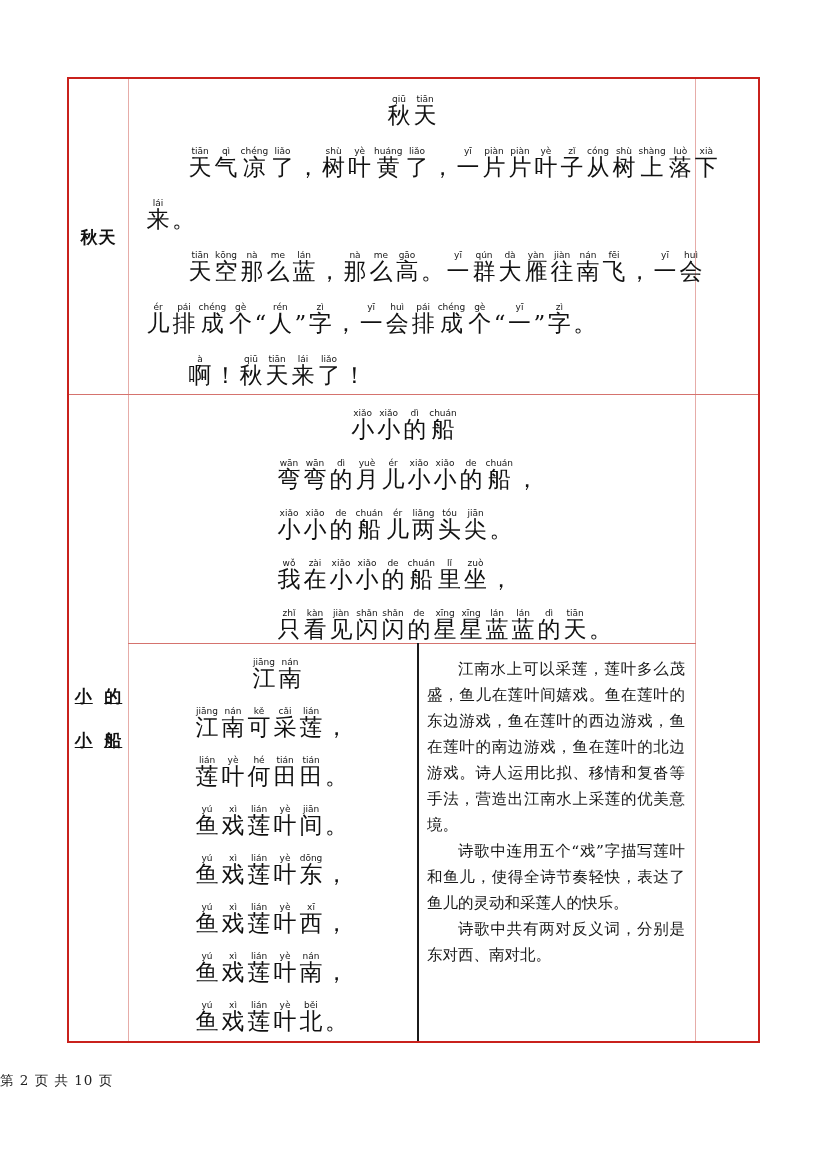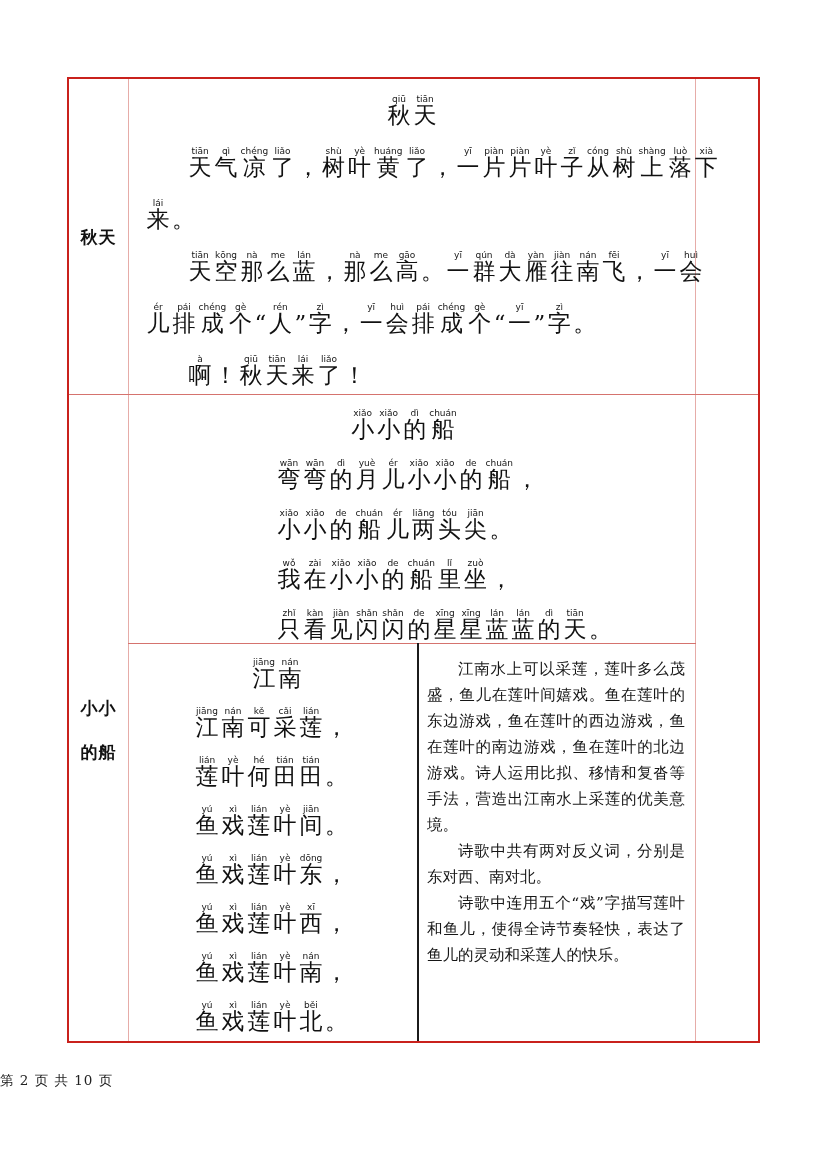--- a/index.html
+++ b/index.html
@@ -28,21 +28,21 @@
   .vline.left-col{left:59px;}
   .vline.right-col{left:626px;}
   .hline{position:absolute;height:1px;background:var(--row-divider);}
   .hline.row1{left:0;right:0;top:315px;}
   .hline.row2sub{left:59px;width:568px;top:564px;}
   .vblack{position:absolute;left:348px;top:564px;bottom:0;width:2px;background:var(--black-divider);}
 
   
   .cell{position:absolute;}
   .label-cell{left:0;top:0;width:59px;height:315px;display:flex;align-items:center;justify-content:center;}
-  .label-cell.row2{top:328px;height:645px;flex-direction:column;}
+  .label-cell.row2{top:316px;height:645px;flex-direction:row;text-decoration:underline;}
   .label-text{
     font-weight:bold;font-size:17px;letter-spacing:1px;line-height:44px;
     text-align:center;
   }
   .sec1{left:60px;top:0;width:566px;height:315px;}
   .sec2{left:52px;top:316px;width:566px;height:248px;}
   .sec3-poem{left:64px;top:565px;width:288px;height:396px;}
   .sec3-analysis{left:349px;top:565px;width:277px;height:396px;padding:12px 10px 8px 9px;}
 
   
@@ -309,18 +309,18 @@
           <ruby>莲<rt>lián</rt></ruby>
           <ruby>叶<rt>yè</rt></ruby>
           <ruby>北<rt>běi</rt></ruby>
           <span class="pu">。</span>
         </div>
       </div>
   </div>
 
   <div class="cell sec3-analysis">
     <p>江南水上可以采莲，莲叶多么茂盛，鱼儿在莲叶间嬉戏。鱼在莲叶的东边游戏，鱼在莲叶的西边游戏，鱼在莲叶的南边游戏，鱼在莲叶的北边游戏。诗人运用比拟、移情和复沓等手法，营造出江南水上采莲的优美意境。</p>
+    <p>诗歌中连用五个“戏”字描写莲叶和鱼儿，使得全诗节奏轻快，表达了鱼儿的灵动和采莲人的快乐。</p>
     <p>诗歌中共有两对反义词，分别是东对西、南对北。</p>
-    <p>诗歌中连用五个“戏”字描写莲叶和鱼儿，使得全诗节奏轻快，表达了鱼儿的灵动和采莲人的快乐。</p>
   </div>
 </div>
 
 <div class="page-footer">第 2 页 共 10 页</div>
 
 </body></html>

